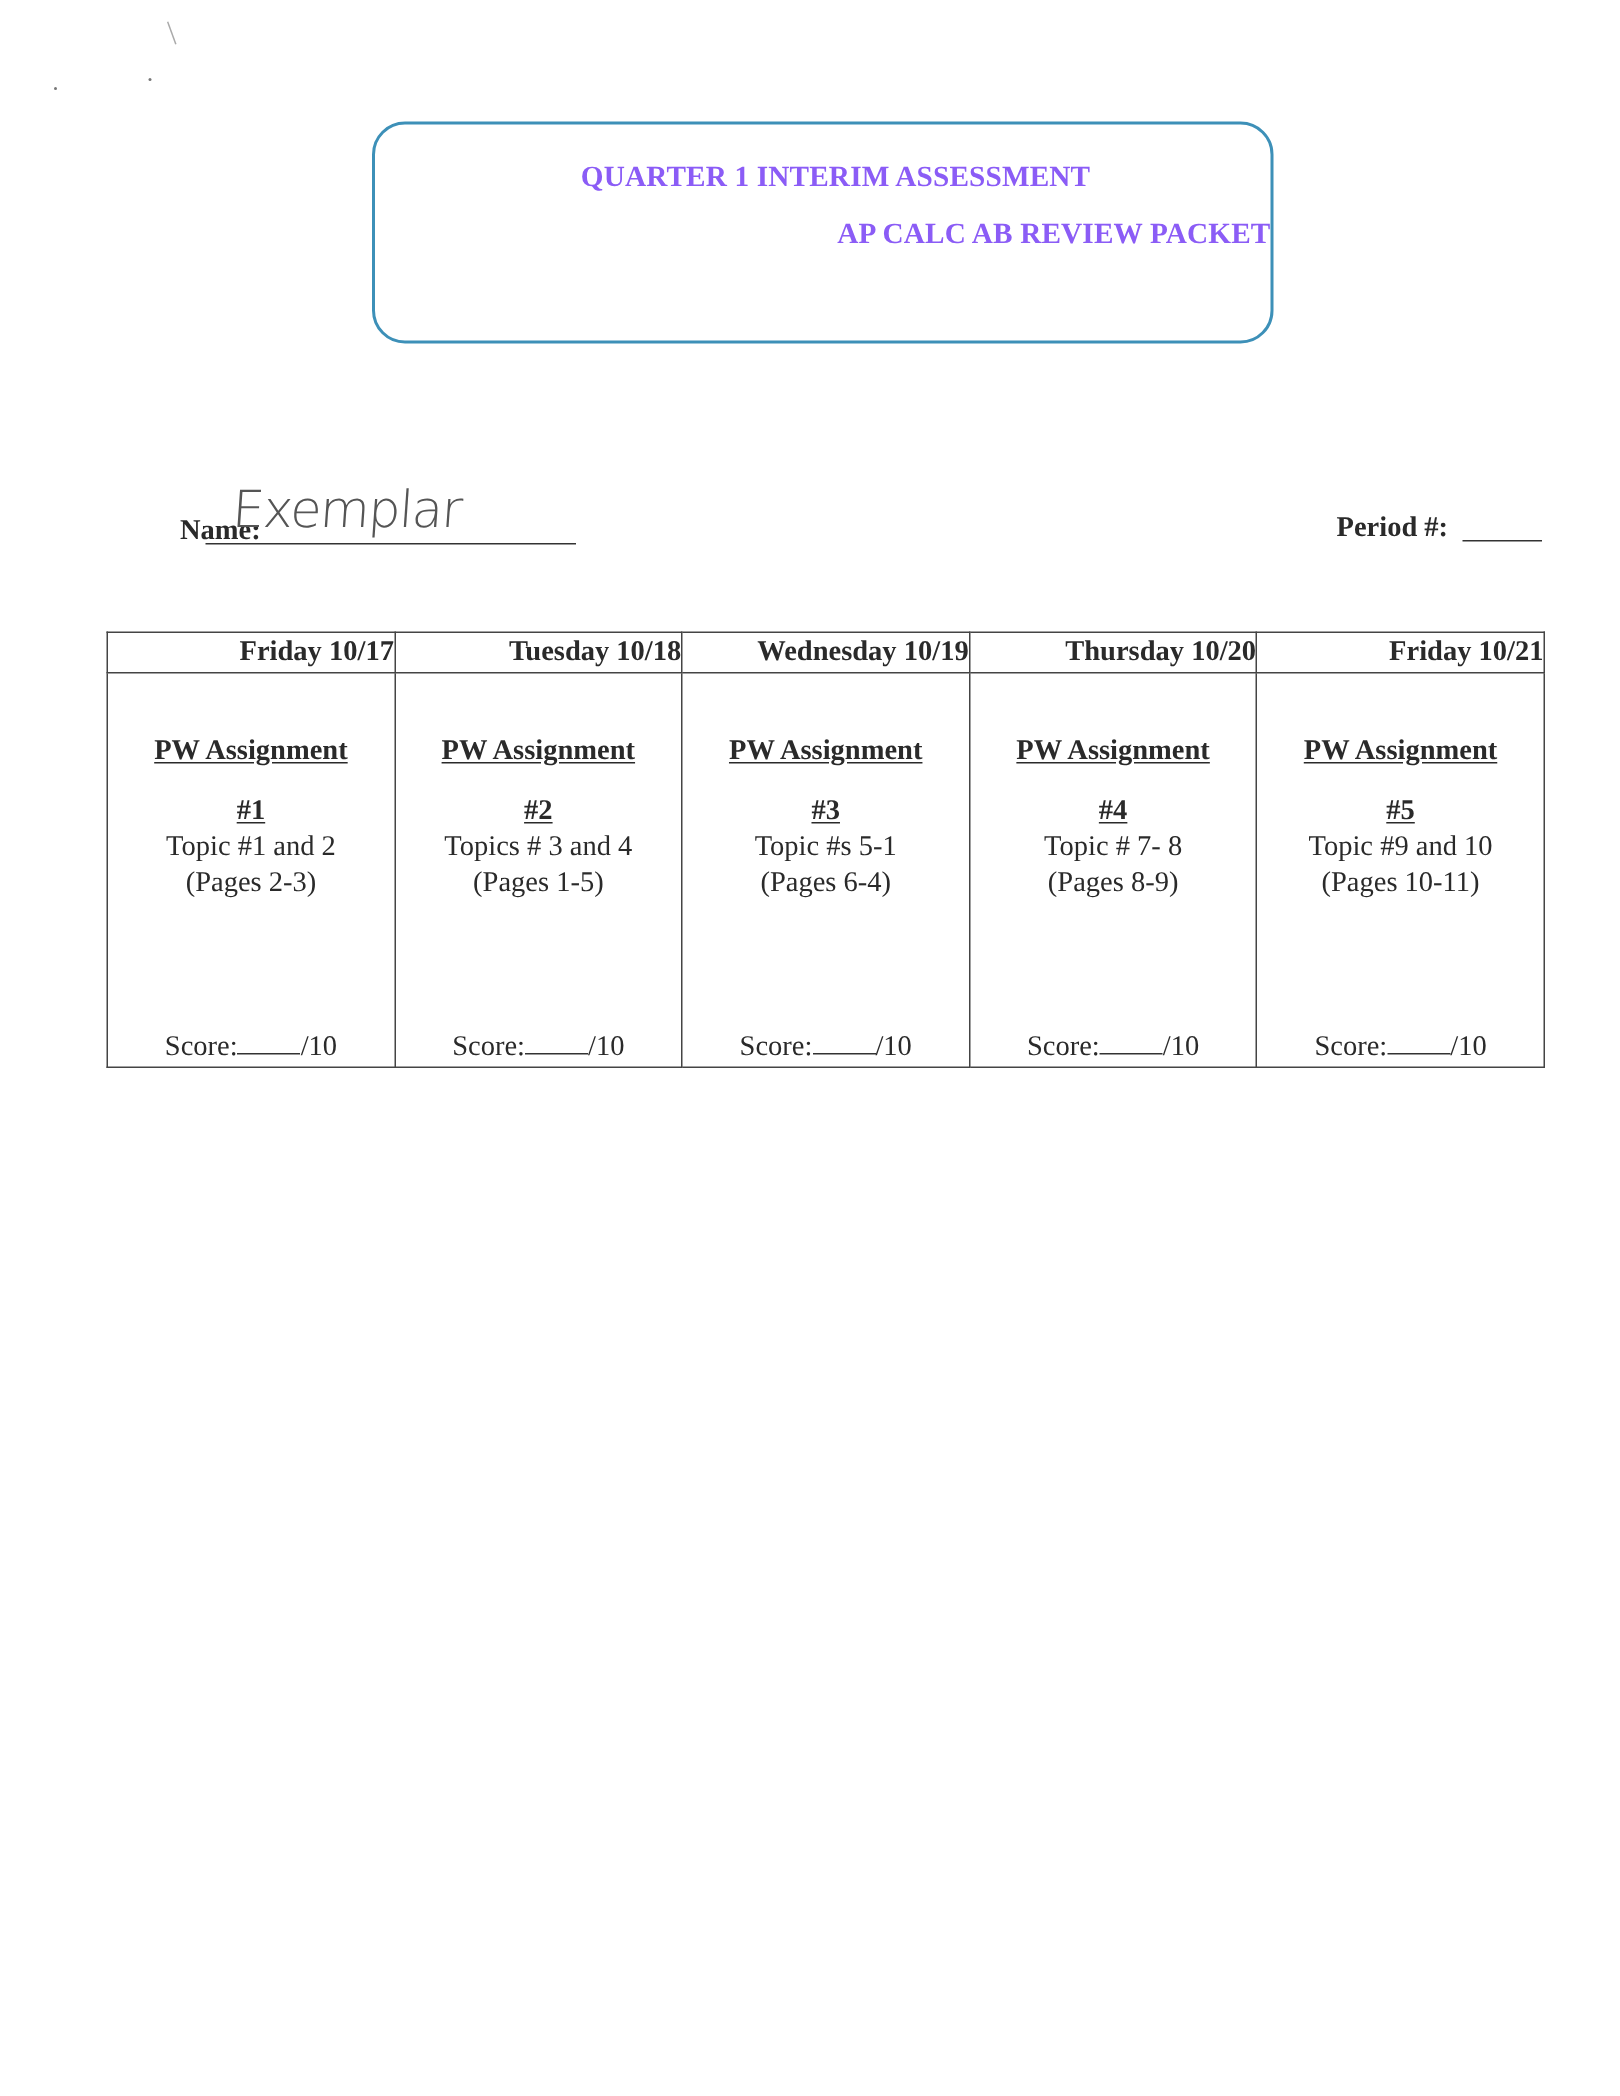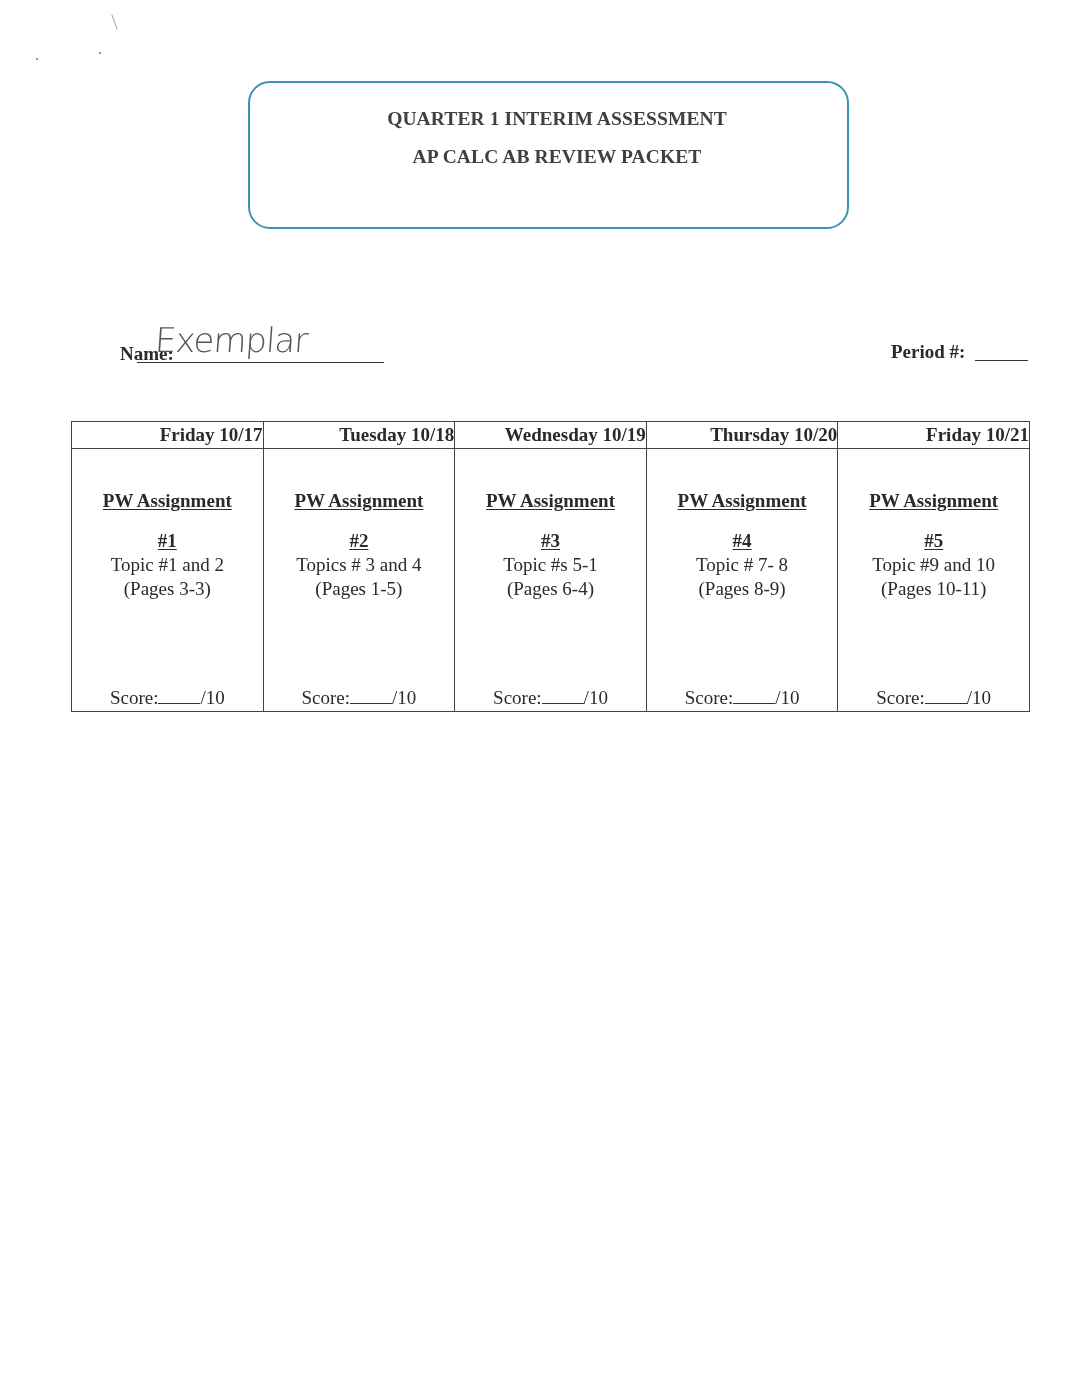--- a/index.html
+++ b/index.html
@@ -8,25 +8,25 @@
     font-family: "Liberation Serif", "DejaVu Serif", serif; color: #2a2a2a;
     overflow: hidden;
   }
   .speck { position: absolute; width: 2px; height: 2px; background: #777; border-radius: 50%; }
   .title-box {
     position: absolute; left: 248px; top: 81px; width: 601px; height: 148px;
     border: 2px solid #3d90b8; border-radius: 22px; box-sizing: border-box;
     text-align: center;
   }
   .title-line {
-    font-weight: bold; font-size: 19.5px; color: #404040; letter-spacing: 0.1px;
+    font-weight: bold; font-size: 19.5px; color: #8b5cf6; letter-spacing: 0.1px;
     position: absolute; left: 17px; right: 0;
   }
   .t1 { top: 25px; }
-  .t2 { top: 63px; }
+  .t2 { top: 63px; text-align: right; }
   .name-label {
     position: absolute; left: 72px; top: 343px; font-weight: bold; font-size: 19px; margin-left: 48px;
   }
   .name-line {
     position: absolute; left: 137px; top: 362px; width: 247px; border-bottom: 1.5px solid #333;
   }
   .name-value {
     position: absolute; left: 155px; top: 320px; font-family: "DejaVu Sans", sans-serif;
     font-size: 34px; color: #555; font-weight: 300; letter-spacing: -1px;
     transform: skewX(-4deg);
@@ -84,21 +84,21 @@
     </tr>
   </thead>
   <tbody>
     <tr>
       <td>
           <div class="cell">
         <div class="assign">
           <div class="assign-title">PW Assignment</div>
           <div class="assign-title">#1</div>
           <div>Topic #1 and 2</div>
-          <div>(Pages 3-3)</div>
+          <div>(Pages 2-3)</div>
         </div>
         <div class="score">
           <span>Score:</span><span class="score-blank"></span><span>/10</span>
         </div>
       </div>
         </td>
       <td>
           <div class="cell">
         <div class="assign">
           <div class="assign-title">PW Assignment</div>

